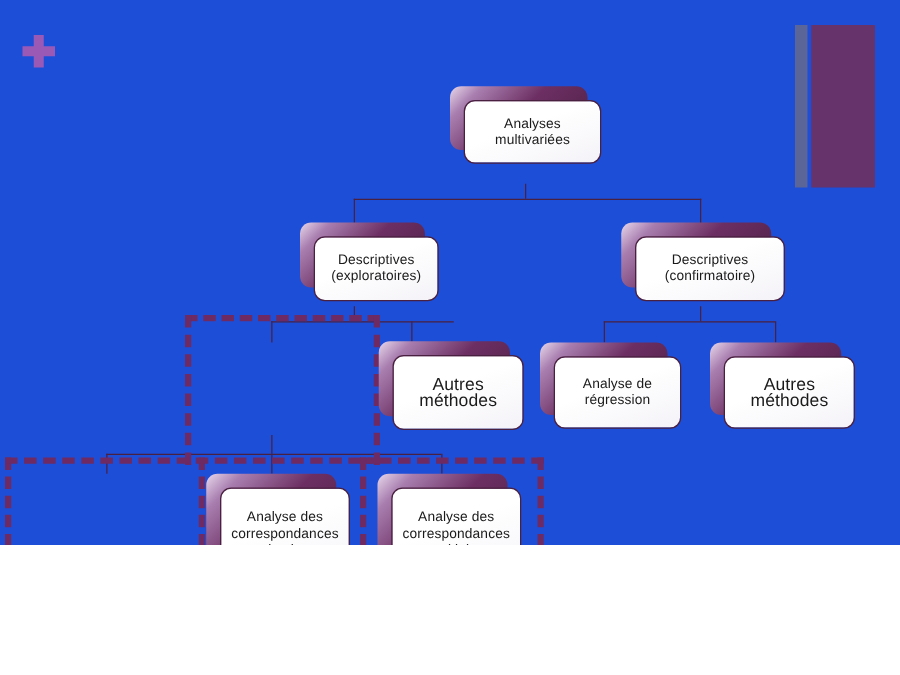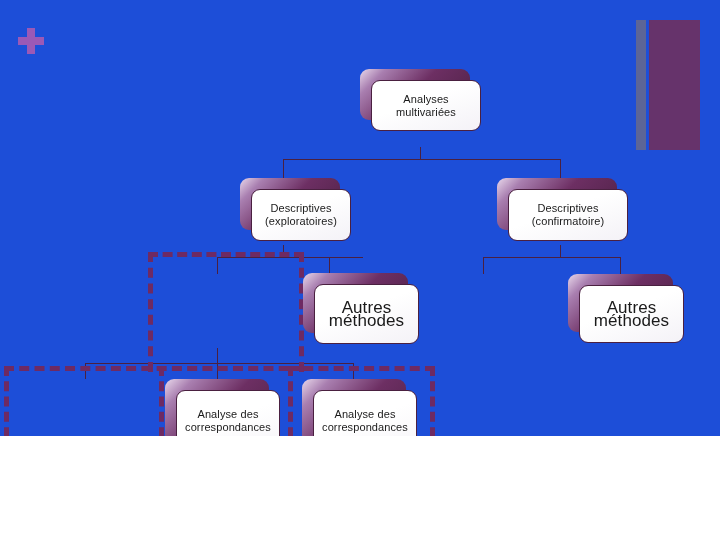--- a/index.html
+++ b/index.html
@@ -86,21 +86,21 @@
   }
   .node .label {
     color: #1a1a1a;
     font-size: 11px;
     line-height: 13px;
     text-align: center;
     padding: 2px 5px;
     white-space: pre-line;
     letter-spacing: 0.1px;
   }
-  .node.wide .label { font-size: 17px; }
+  .node.wide .label { font-size: 14px; }
 
   
   .dashed {
     position: absolute;
     border: 5px dashed #6e2a63;
     box-sizing: border-box;
     background: transparent;
   }
 </style>
 </head>
@@ -164,20 +164,27 @@
   </div>
 
 
   <div class="node wide" style="left:303px; top:273px; width:105px; height:60px;">
     <div class="shadow"></div>
     <div class="face">
       <span class="label">Autres méthodes</span>
     </div>
   </div>
 
+  <div class="node" style="left:432px; top:274px; width:102px; height:58px;">
+    <div class="shadow"></div>
+    <div class="face">
+      <span class="label">Analyse de
+régression</span>
+    </div>
+  </div>
 
   <div class="node wide" style="left:568px; top:274px; width:105px; height:58px;">
     <div class="shadow"></div>
     <div class="face">
       <span class="label">Autres méthodes</span>
     </div>
   </div>
 
 
   <div class="node" style="left:165px; top:379px; width:104px; height:75px;">

